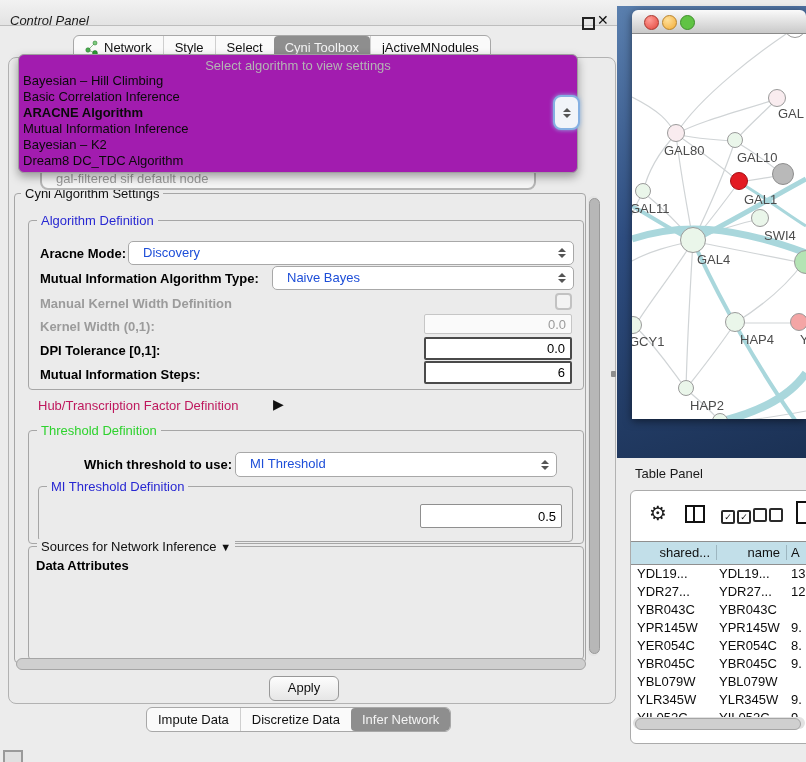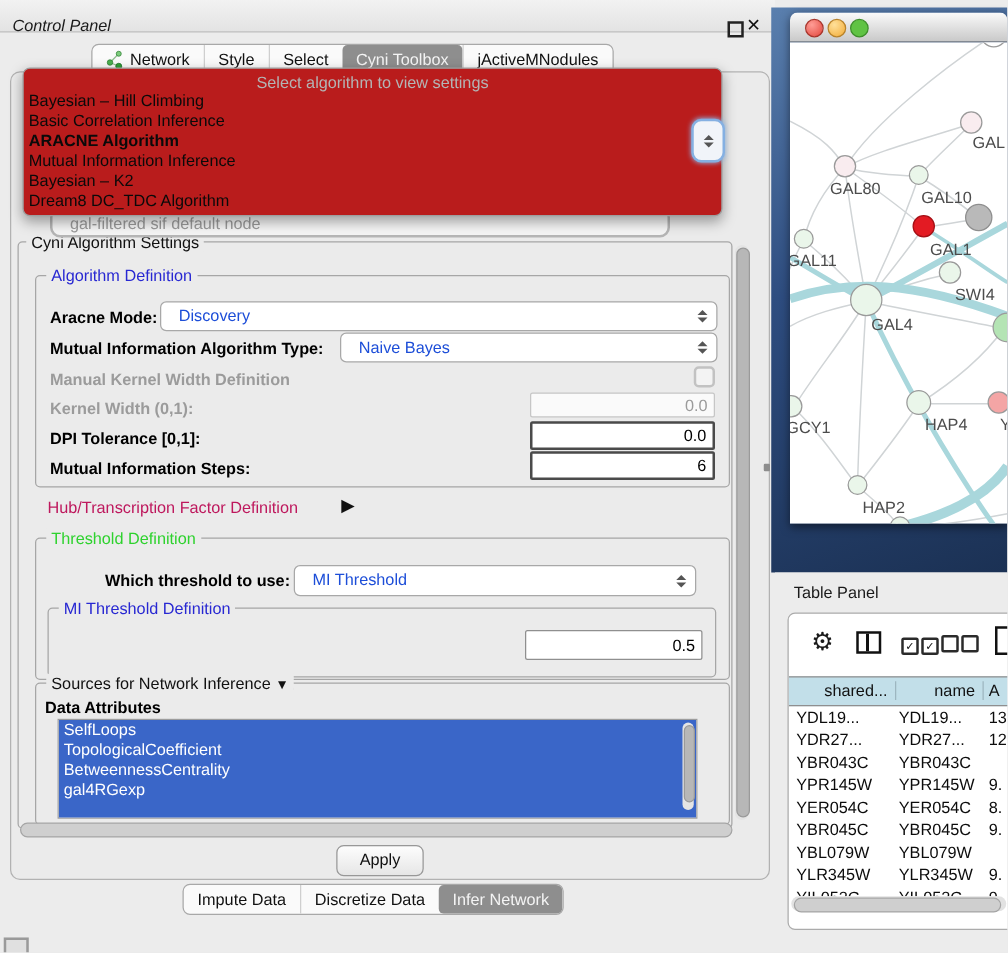--- a/index.html
+++ b/index.html
@@ -15,21 +15,21 @@
 
   .tabgroup{display:inline-flex;align-items:stretch;background:#fafafa;border:1px solid #a8a8a8;border-radius:6px;overflow:hidden;height:23px;}
   .tabseg{display:flex;align-items:center;padding:0 11px;border-left:1px solid #cfcfcf;color:#111;white-space:nowrap;}
   .tabseg:first-child{border-left:none;}
   .tabseg.sel{background:#8e8e8e;color:#f4f4f4;border-left:none;border-radius:4px;margin:0;}
   .tabseg .nicon{margin-right:5px;display:inline-flex;}
 
   .cp-panel{left:8px;top:57px;width:606px;height:645px;background:#ebebeb;border:1px solid #b2b2b2;border-radius:8px;}
 
   
-  .dropdown{left:18px;top:54px;width:558px;height:117px;background:#b91c1c;border:1px solid #9e9e9e;border-radius:6px;box-shadow:0 4px 10px rgba(0,0,0,.35);z-index:50;}
+  .dropdown{left:18px;top:54px;width:558px;height:117px;background:#a21caf;border:1px solid #9e9e9e;border-radius:6px;box-shadow:0 4px 10px rgba(0,0,0,.35);z-index:50;}
   .dd-placeholder{left:0;top:3px;width:100%;text-align:center;color:#b4b4b4;}
   .dd-item{left:4px;height:16px;line-height:16px;color:#0a0a0a;white-space:nowrap;}
   .dd-item.bold{font-weight:bold;}
   .focus-combo{left:553px;top:95px;width:23px;height:31px;border:2px solid #85b0e2;border-radius:8px;background:#f1f4f9;box-shadow:0 0 4px #8fb6e4;z-index:60;}
   .stepper{position:absolute;right:7px;top:50%;transform:translateY(-50%);display:flex;flex-direction:column;gap:2px;}
   .stepper i{width:0;height:0;border-left:4px solid transparent;border-right:4px solid transparent;}
   .stepper i.up{border-bottom:4px solid #555;}
   .stepper i.dn{border-top:4px solid #555;}
   .bg-combo{left:40px;top:166px;width:492px;height:20px;border:2px solid #b5b5b5;border-radius:8px;background:#f5f5f5;z-index:10;color:#9a9a9a;}
   .bg-combo span{position:absolute;left:14px;top:3px;}
@@ -191,30 +191,20 @@
   <span class="abs lbl" style="left:48px;top:540px;">Mutual Information Threshold:</span>
   <input class="field mid" style="left: 420px; top: 504px; width: 142px; height: 24px;" readonly="" value="0.5">
 
   <div class="abs fset" style="left:28px;top:546px;width:554px;height:112px;">
     <span class="legend" style="left:8px;">
       <span>Sources for Network Inference</span>
       <span style="font-size:11px;">▼</span>
     </span>
   </div>
   <span class="abs lbl" style="left:36px;top:558px;">Data Attributes</span>
-  <div class="abs attr-list" style="left:46px;top:575px;width:510px;height:78px;">
-    <div class="attr-item">SelfLoops</div>
-    <div class="attr-item">TopologicalCoefficient</div>
-    <div class="attr-item">BetweennessCentrality</div>
-    <div class="attr-item">gal4RGexp</div>
-    <div class="attr-item"></div>
-    <div class="abs vscroll" style="right:2px;top:2px;width:9px;height:70px;">
-      <span class="vthumb" style="top:2px;width:7px;height:60px;"></span>
-    </div>
-  </div>
 
   <div class="abs vscroll" style="left:588px;top:196px;width:11px;height:460px;">
     <span class="vthumb" style="top:2px;width:9px;height:454px;"></span>
   </div>
   <div class="abs hscroll-thumb" style="left:16px;top:658px;width:568px;height:10px;"></div>
 
   <div class="abs apply-btn">Apply</div>
   <div class="abs" style="left:146px;top:707px;">
     <div class="tabgroup">
       <span class="tabseg">

